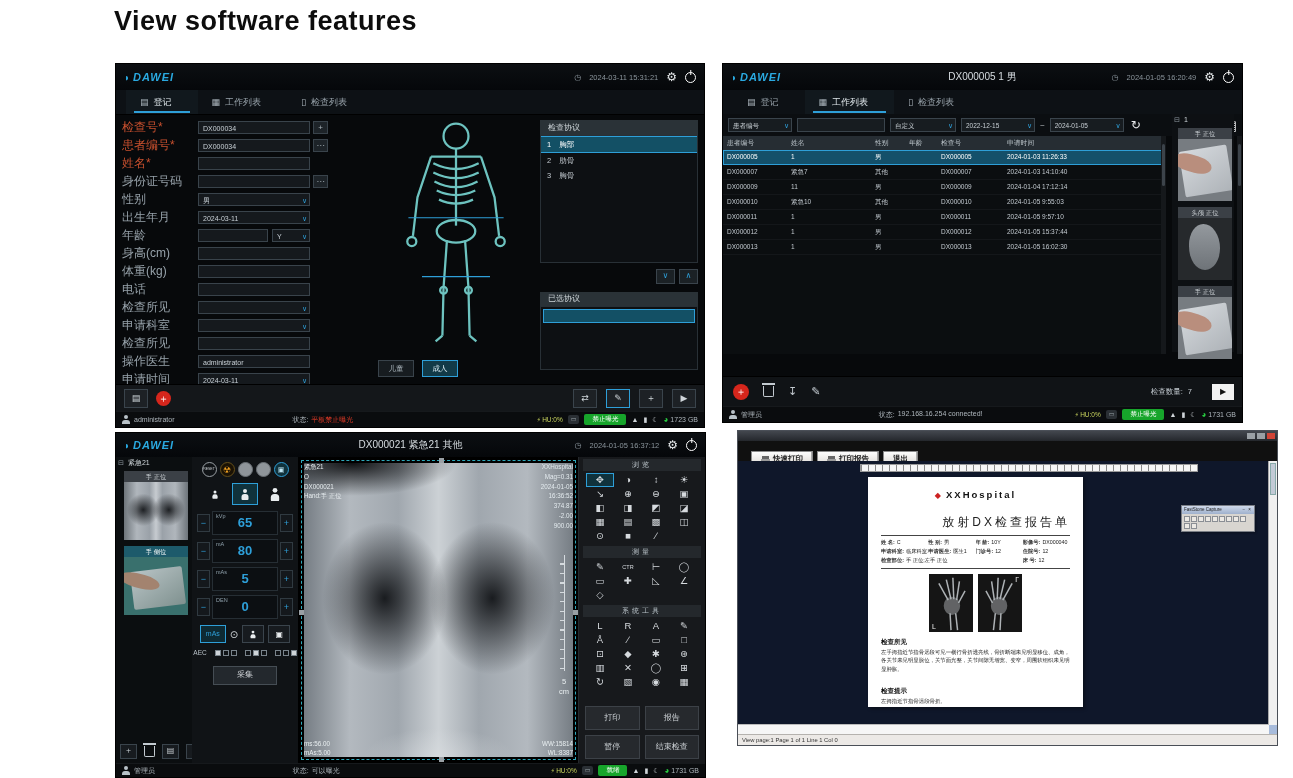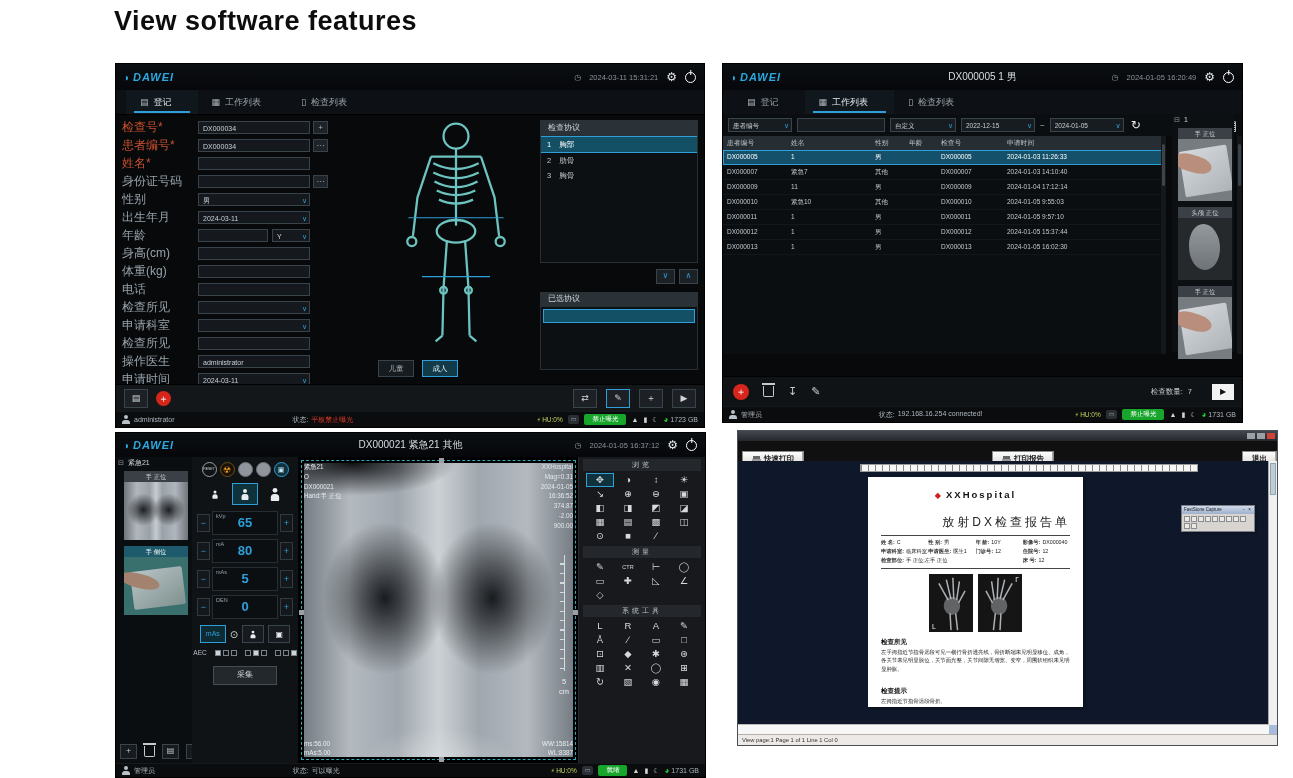--- a/index.html
+++ b/index.html
@@ -176,21 +176,21 @@
   .tico.sel{outline:1px solid #2e9fd8;background:#10323c;}
   #tool-btns{position:absolute;bottom:4px;left:6px;right:6px;display:grid;grid-template-columns:1fr 1fr;gap:5px;}
   .toolbtn{background:#26292d;border:1px solid #3c4147;color:#cfd4d8;font-size:8px;height:22px;line-height:22px;text-align:center;white-space:nowrap;overflow:hidden;}
   .p3 .statusbar{height:14px;}
 
   
   .p4{position:absolute;left:737px;top:430px;width:541px;height:316px;background:#a7bbdb;border:1px solid #4a4f57;box-sizing:border-box;overflow:hidden;}
   .w-titlebar{position:absolute;left:0;right:0;top:0;height:10px;background:linear-gradient(#43474e,#24272c);display:flex;justify-content:flex-end;align-items:center;gap:2px;padding-right:2px;box-sizing:border-box;}
   .wdot{width:8px;height:6px;background:#9aa0a5;}
   .wdot.close{background:#d04437;}
-  .w-toolbar{position:absolute;left:0;right:0;top:10px;height:36px;background:#101010;display:flex;align-items:center;gap:4px;padding-left:4px;justify-content:space-between;}
+  .w-toolbar{position:absolute;left:0;right:0;top:10px;height:36px;background:#101010;display:flex;align-items:center;gap:4px;padding-left:13px;}
   .rbtn{height:15px;background:linear-gradient(#fdfdfd,#d9d5cf);border:1px solid #8a8a8a;box-shadow:inset -1px -1px 0 #aaa;color:#1a1a1a;font-size:7.5px;font-weight:bold;display:flex;align-items:center;gap:3px;padding:0 9px;}
   .printer-ico{width:9px;height:7px;position:relative;display:inline-block;}
   .printer-ico::before{content:"";position:absolute;left:1px;top:0;width:7px;height:3px;background:#666;}
   .printer-ico::after{content:"";position:absolute;left:0;top:3px;width:9px;height:4px;background:#9a9a9a;}
   .workspace{position:absolute;left:0;right:8px;top:30px;bottom:20px;background:#0f172a;}
   .ruler{position:absolute;left:122px;top:3px;width:338px;height:8px;background:#f6f6f6;border:1px solid #9a9a9a;background-image:repeating-linear-gradient(90deg,#888 0 1px,transparent 1px 7px);box-sizing:border-box;}
   .page{position:absolute;left:130px;top:16px;width:215px;height:230px;background:#fff;box-shadow:2px 2px 3px rgba(0,0,0,.35);padding:12px 13px;box-sizing:border-box;}
   .rpt-head{text-align:center;}
   .rpt-hosp{font-size:9.5px;font-weight:bold;letter-spacing:2px;color:#111;}
   .rpt-hosp .dia{color:#cc2222;font-size:8px;margin-right:3px;}
@@ -791,20 +791,26 @@
             <span class="tico">▥</span>
             <span class="tico">✕</span>
             <span class="tico">◯</span>
             <span class="tico">⊞</span>
             <span class="tico">↻</span>
             <span class="tico">▧</span>
             <span class="tico">◉</span>
             <span class="tico">▦</span>
           </div>
         </div>
+      <div id="tool-btns">
+          <div class="toolbtn">打印</div>
+          <div class="toolbtn">报告</div>
+          <div class="toolbtn">暂停</div>
+          <div class="toolbtn">结束检查</div>
+        </div>
     </div>
 
     <footer class="statusbar">
       <span class="sb-left">
         <span class="user-ico"></span>
         <span>管理员</span>
       </span>
       <span class="sb-center">
         <span>状态:</span>
         <span>可以曝光</span>

